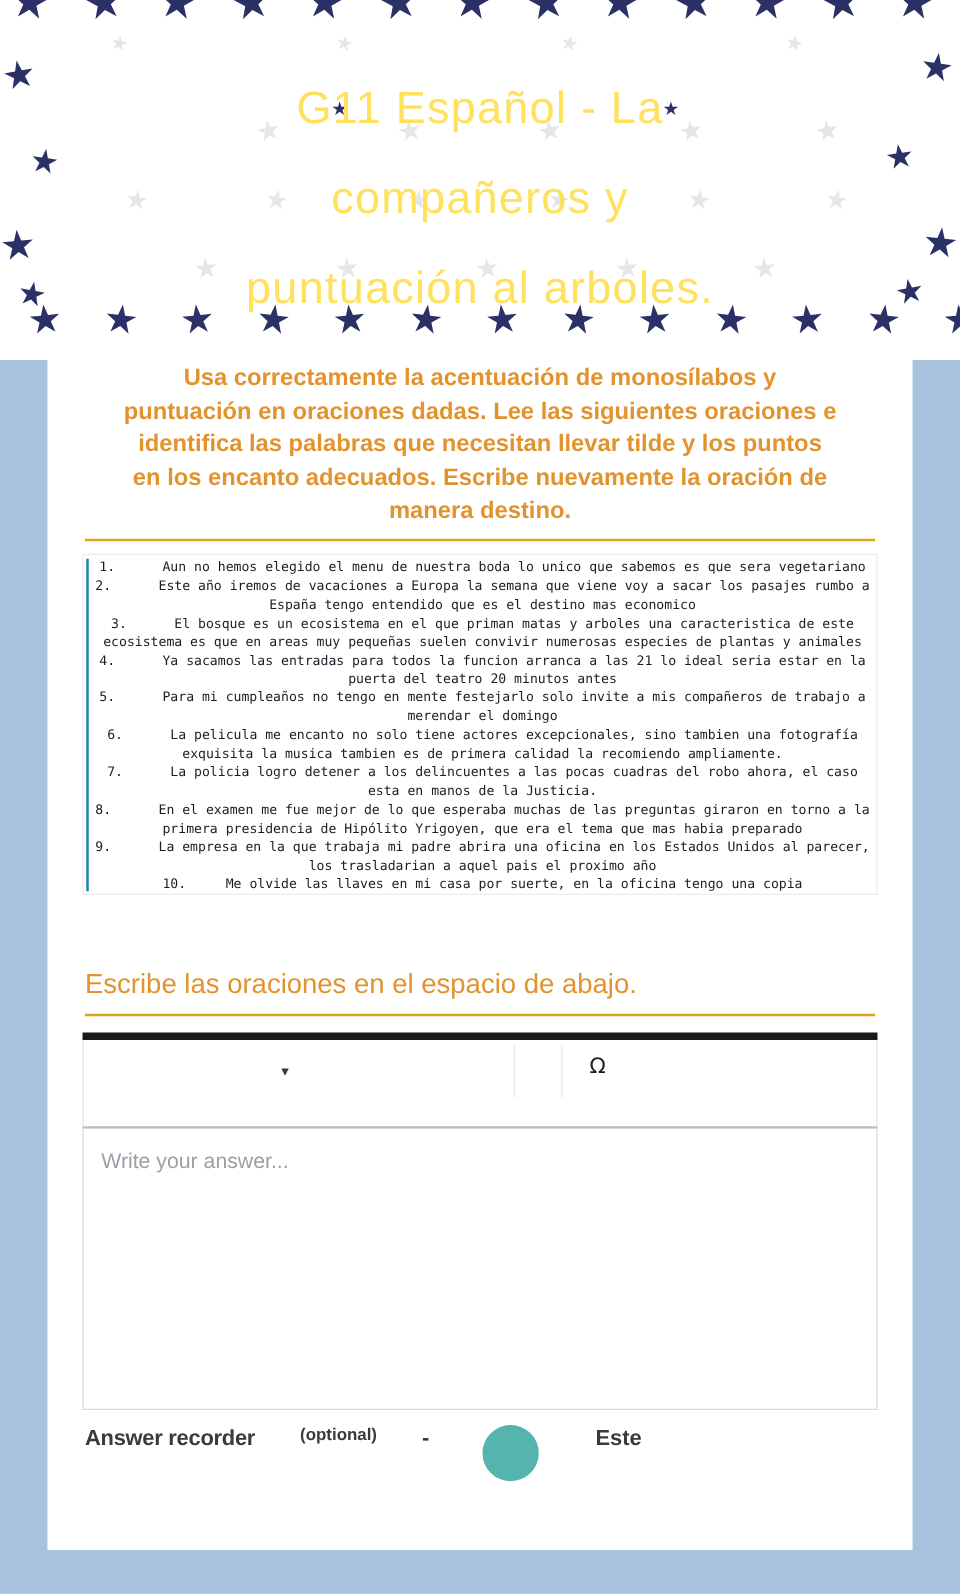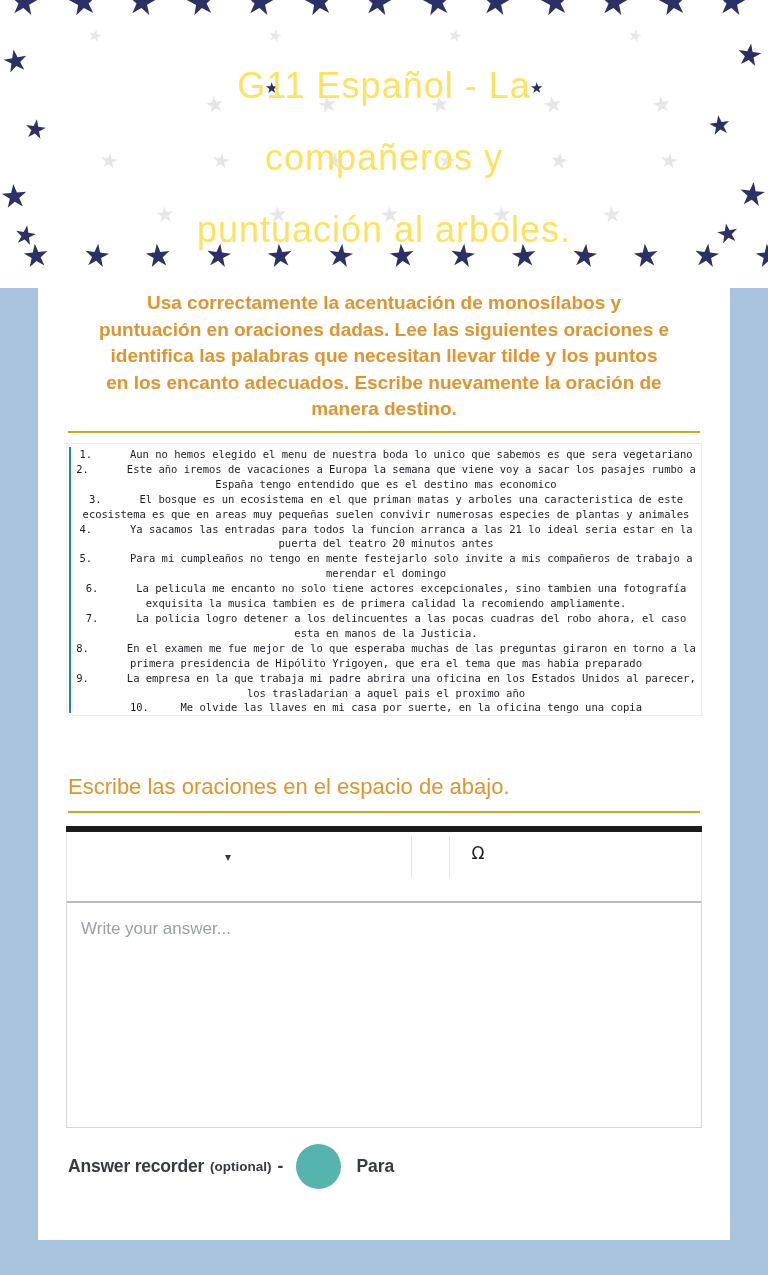--- a/index.html
+++ b/index.html
@@ -87,21 +87,21 @@
   .answer-area textarea {
     width:100%; height:100%; box-sizing:border-box;
     border:none; outline:none; resize:none; background:transparent;
     padding:16px 14px; font-family:"Liberation Sans", sans-serif;
     font-size:17px; color:#333;
   }
   .answer-area textarea::placeholder { color:#9aa0a6; opacity:1; }
   
   .recorder-row {
     position:absolute; left:30px; top:852px; height:52px;
-    display:flex; align-items:center;
+    display:flex; align-items:flex-start;gap:30px;
   }
   .rec-label { font-size:17.5px; font-weight:bold; color:#363b40; letter-spacing:-0.2px; }
   .rec-optional { font-size:13.5px; font-weight:bold; color:#363b40; margin-left:6px; }
   .rec-dash { font-size:17.5px; font-weight:bold; color:#363b40; margin-left:6px; }
   .voice-btn {
     width:45px; height:45px; border-radius:50%;
     background:#55b4ae; border:none; cursor:pointer;
     margin:0 15px 0 13px;
   }
   .voice-label { font-size:17.5px; font-weight:bold; color:#363b40; }
@@ -211,16 +211,16 @@
     <div class="answer-area">
       <textarea placeholder="Write your answer..." style=""></textarea>
     </div>
   </div>
 
   <div class="recorder-row">
     <span class="rec-label">Answer recorder</span>
     <span class="rec-optional">(optional)</span>
     <span class="rec-dash">-</span>
     <button class="voice-btn" title="" style="background: rgb(85, 180, 174);"><span></span></button>
-    <span class="voice-label">Para</span>
+    <span class="voice-label">Este</span>
   </div>
 
 </div>
 
 </body></html>

